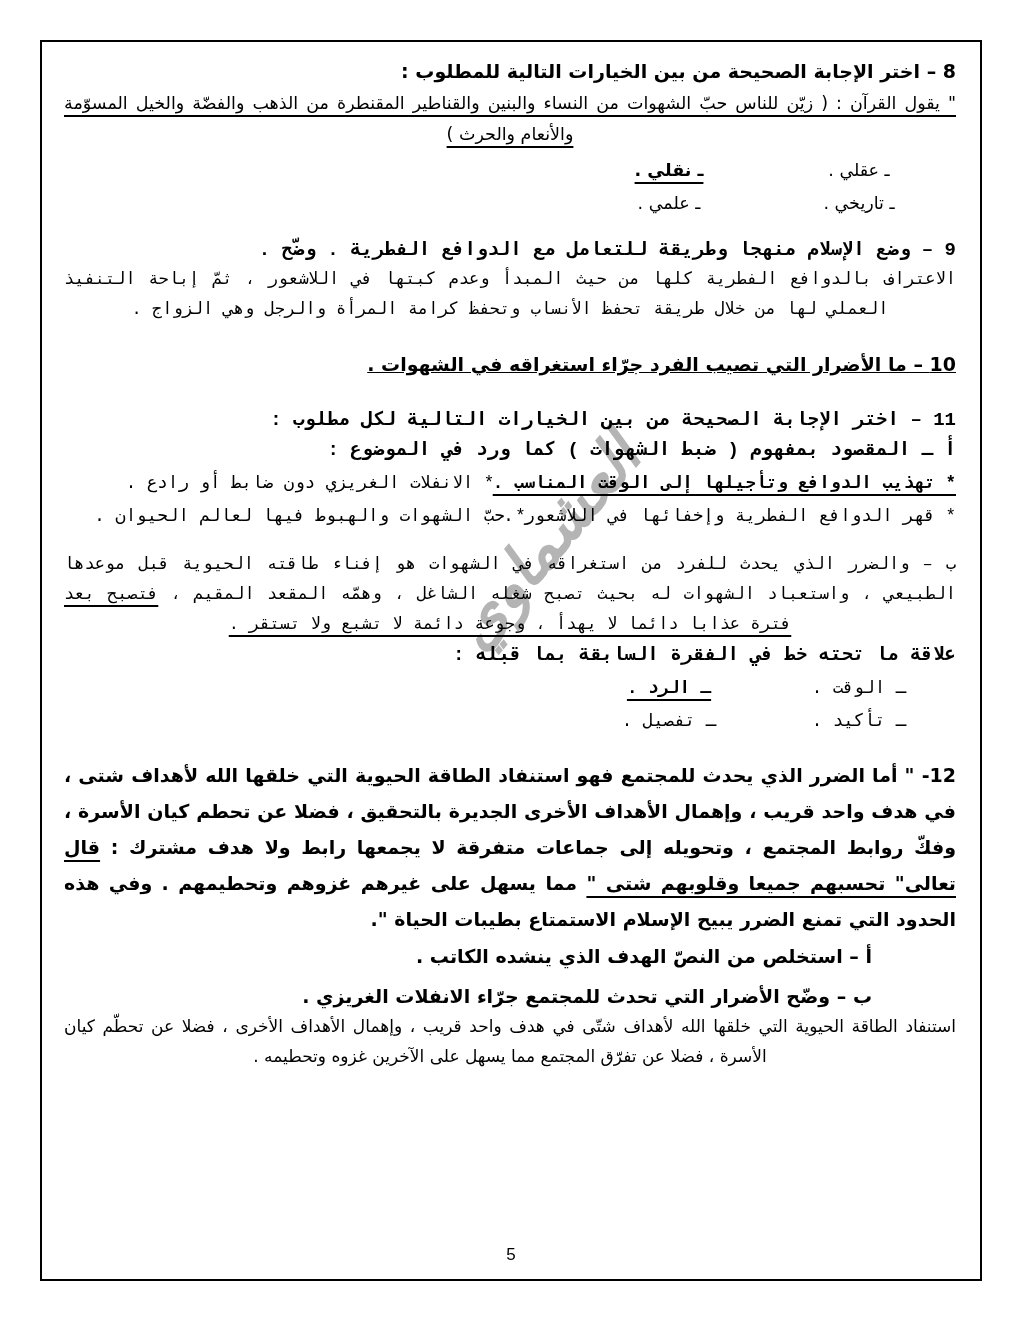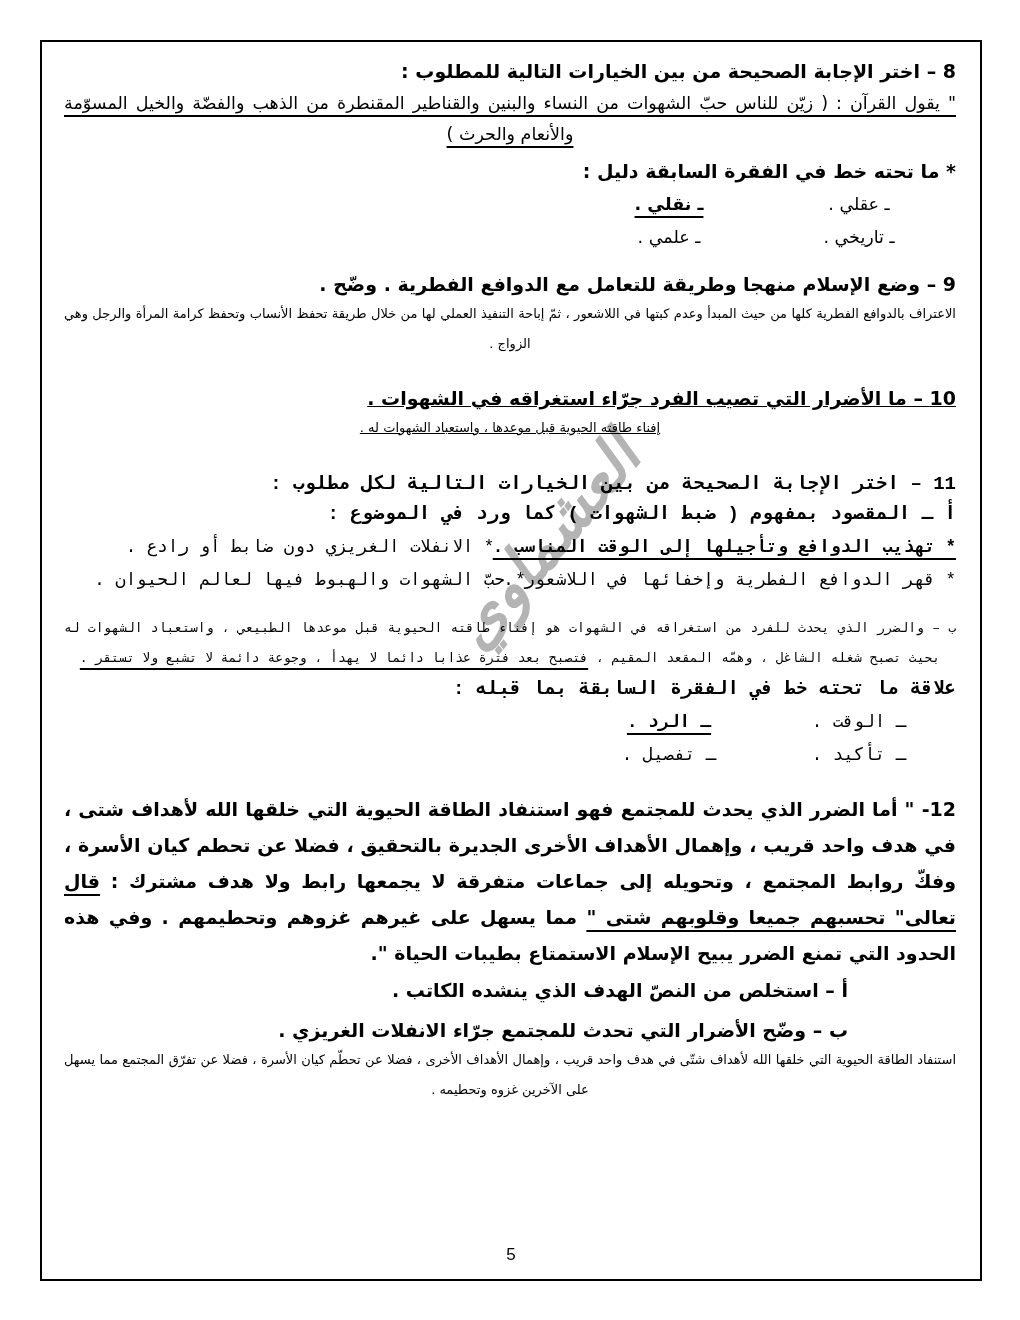--- a/index.html
+++ b/index.html
@@ -29,21 +29,21 @@
     overflow: hidden;
   }
   .qtitle {
     font-weight: bold;
     font-size: 19px;
     line-height: 30px;
     text-align: right;
     margin: 0;
   }
   .body-text {
-    font-size: 13px;
+    font-size: 17px;
     line-height: 30px;
     text-align: justify;
     text-align-last: center;
     margin: 0;
     font-weight: normal;
   }
   .u {
     text-decoration: underline;
     text-decoration-thickness: 1.5px;
     text-underline-offset: 6px;
@@ -73,35 +73,35 @@
   .opt {
     text-align: center;
     white-space: nowrap;
   }
   .opt.correct {
     font-weight: bold;
     text-decoration: underline;
     text-decoration-thickness: 2px;
     text-underline-offset: 6px;
   }
-  .sec-q9  { margin-top: 18px; }
+  .sec-q9  { margin-top: 18px; font-family: Liberation Mono, monospace; }
   .sec-q10 { margin-top: 24px; text-decoration: underline; }
   .sec-q11 { margin-top: 26px; font-family: Liberation Mono, monospace; }
   .sec-q12 { margin-top: 22px; }
   .partb-para { margin-top: 20px; }
   .q12-para {
     font-weight: bold;
     font-size: 19px;
     line-height: 36px;
     text-align: justify;
     text-align-last: right;
     margin: 0;
   }
   .sub-prompt {
-    margin-right: 108px;
+    margin-right: 84px;
     margin-top: 4px;
   }
   .ans-gap { margin-top: 10px; }
   .watermark {
     position: absolute;
     top: 505px;
     left: 385px;
     width: 320px;
     text-align: center;
     transform: rotate(-50deg);
@@ -127,37 +127,35 @@
 </style>
 </head>
 <body>
 
 <div class="canvas">
   <div class="frame">
 
     <section>
       <p class="qtitle">8 – اختر الإجابة الصحيحة من بين الخيارات التالية للمطلوب :</p>
       <p class="quote"><span class="u">" يقول القرآن : ( زيّن للناس حبّ الشهوات من النساء والبنين والقناطير المقنطرة من الذهب والفضّة والخيل المسوّمة والأنعام والحرث )</span></p>
-      <p class="qtitle">* ما تحته خط في الفقرة السابقة دليل :</p>
       <div class="opt-grid narrow">
         <span class="opt">ـ عقلي .</span>
         <span class="opt correct">ـ نقلي .</span>
         <span class="opt">ـ تاريخي .</span>
         <span class="opt">ـ علمي .</span>
       </div>
     </section>
 
     <section class="sec-q9">
       <p class="qtitle">9 – وضع الإسلام منهجا وطريقة للتعامل مع الدوافع الفطرية . وضّح .</p>
       <p class="body-text">الاعتراف بالدوافع الفطرية كلها من حيث المبدأ وعدم كبتها في اللاشعور ، ثمّ إباحة التنفيذ العملي لها من خلال طريقة تحفظ الأنساب وتحفظ كرامة المرأة والرجل وهي الزواج .</p>
     </section>
 
     <section class="sec-q10">
       <p class="qtitle">10 – ما الأضرار التي تصيب الفرد جرّاء استغراقه في الشهوات .</p>
-      <p class="body-text">إفناء طاقته الحيوية قبل موعدها ، واستعباد الشهوات له .</p>
     </section>
 
     <section class="sec-q11">
       <p class="qtitle">11 – اختر الإجابة الصحيحة من بين الخيارات التالية لكل مطلوب :</p>
       <p class="qtitle">أ ـ المقصود بمفهوم ( ضبط الشهوات ) كما ورد في الموضوع :</p>
       <div class="opt-grid wide">
         <span class="opt correct">* تهذيب الدوافع وتأجيلها إلى الوقت المناسب .</span>
         <span class="opt">* الانفلات الغريزي دون ضابط أو رادع .</span>
         <span class="opt">* قهر الدوافع الفطرية وإخفائها في اللاشعور .</span>
         <span class="opt">* حبّ الشهوات والهبوط فيها لعالم الحيوان .</span>

